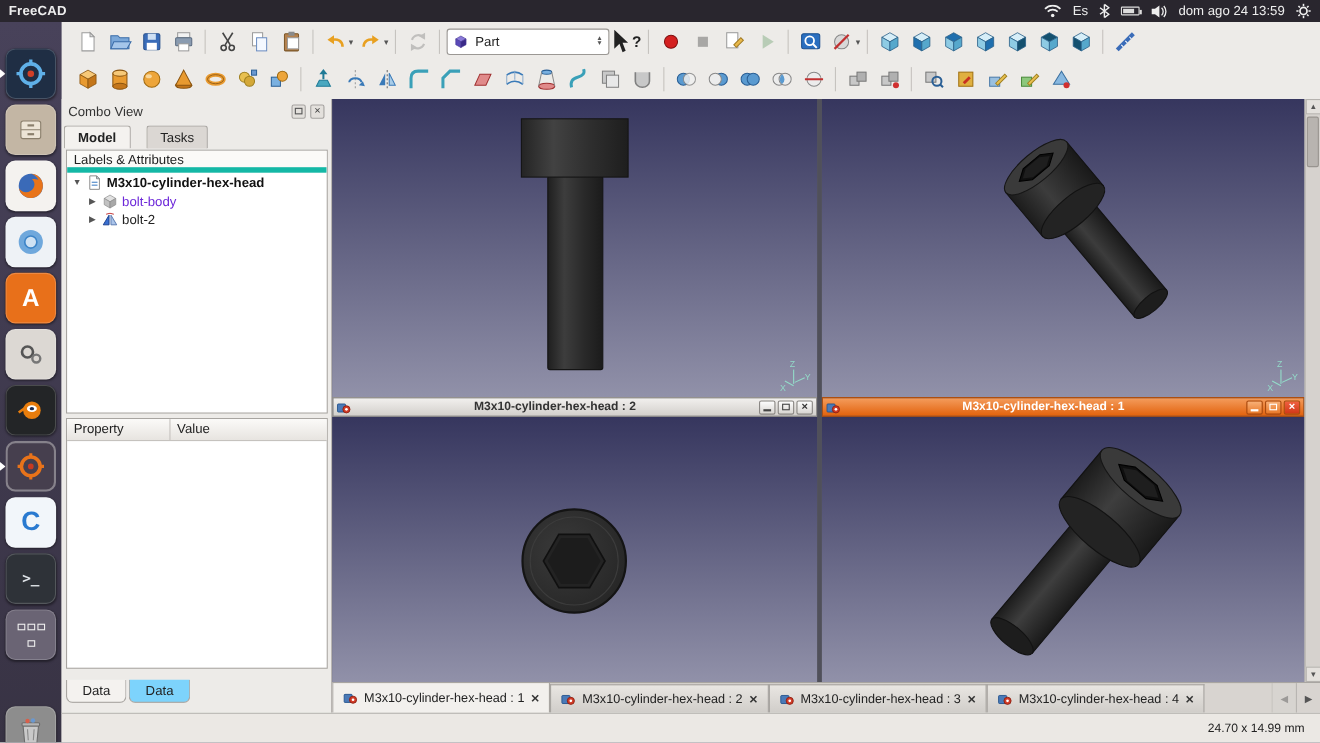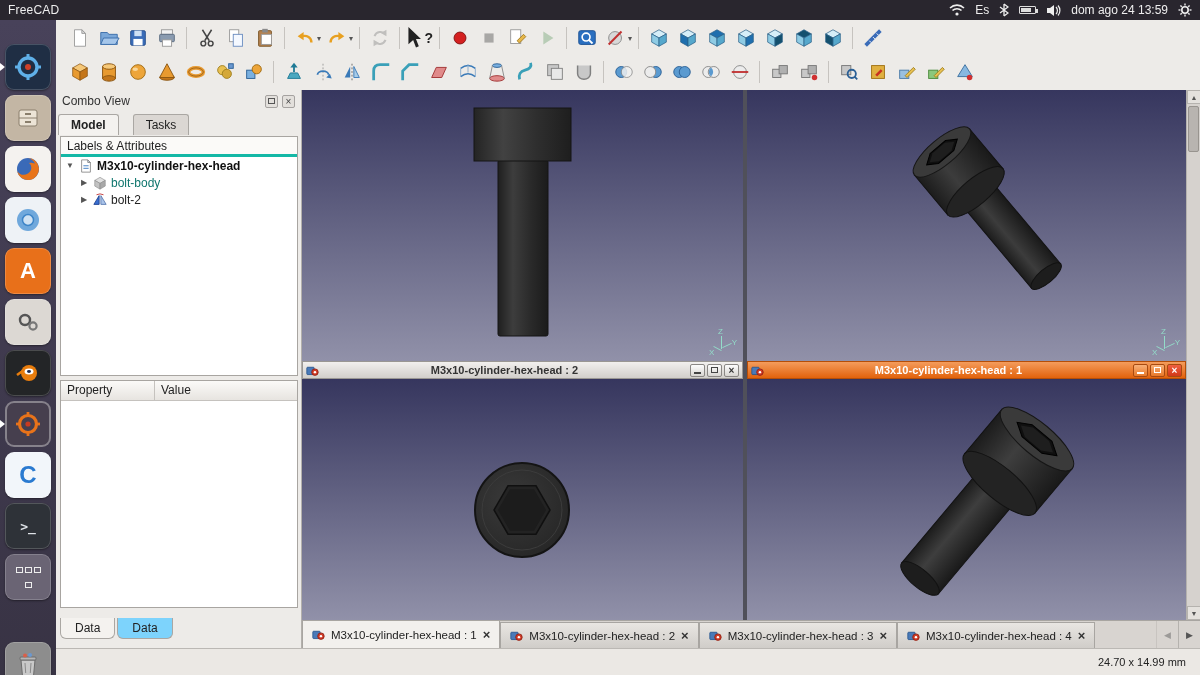--- a/index.html
+++ b/index.html
@@ -1,21 +1,21 @@
 <!DOCTYPE html>
 <html><head>
 <meta charset="utf-8">
 <style>
 *{margin:0;padding:0;box-sizing:border-box}
 body{font-family:"Liberation Sans","DejaVu Sans",sans-serif}
 .screen{position:relative;width:1200px;height:675px;background:#edebe8;overflow:hidden;font-size:12px;color:#222}
 
 
 .topbar{position:absolute;left:0;top:0;width:1200px;height:20px;background:#29262e;color:#eee;display:flex;align-items:center;padding:0 8px;font-size:12px}
-.topbar .title{font-weight:normal;letter-spacing:.2px}
+.topbar .title{font-weight:bold;letter-spacing:.2px}
 .tb-right{margin-left:auto;display:flex;align-items:center;gap:10px}
 .tb-ic{display:flex;align-items:center;justify-content:center;height:16px}
 .batt{width:17px;height:8px;border:1px solid #ddd;border-radius:1px;position:relative}
 .batt::after{content:"";position:absolute;right:-3px;top:2px;width:2px;height:4px;background:#ddd}
 .batt i{position:absolute;left:1px;top:1px;bottom:1px;width:10px;background:#ddd}
 
 
 .launcher{position:absolute;left:0;top:20px;width:56px;height:655px;background:linear-gradient(180deg,#48425a,#383344)}
 .ltile{position:absolute;left:5px;width:46px;height:46px;border-radius:9px;display:flex;align-items:center;justify-content:center;box-shadow:inset 0 0 0 1px rgba(255,255,255,.18),0 1px 2px rgba(0,0,0,.4);font-weight:bold}
 .larrow{position:absolute;left:0;width:0;height:0;border:4px solid transparent;border-left:5px solid #fff}
@@ -36,26 +36,26 @@
 
 .combo{position:absolute;left:56px;top:90px;width:246px;height:558px;background:#edebe8;border-right:1px solid #b3b0ac}
 .cv-header{position:absolute;left:0;top:0;width:100%;height:22px;display:flex;align-items:center;padding:0 6px;font-size:12px;color:#333}
 .cv-hbtns{margin-left:auto;display:flex;gap:4px;align-items:center}
 .cv-hbtn{width:13px;height:13px;border:1px solid #a5a2a0;background:#e3e0dc;display:flex;align-items:center;justify-content:center;font-size:10px;color:#444;border-radius:2px}
 .cv-float{width:7px;height:6px;border:1px solid #555}
 .cv-tabs{position:absolute;left:2px;top:24px;display:flex;gap:14px}
 .cv-tab{padding:3px 12px;border:1px solid #aaa7a3;border-bottom:none;border-radius:3px 3px 0 0;background:#dbd7d3;font-size:12px}
 .cv-tab.active{background:#f4f2ef;font-weight:bold}
 .cv-treebox{position:absolute;left:4px;top:46px;width:238px;height:240px;background:#fff;border:1px solid #a8a5a1;overflow:hidden}
-.tree-colhead{height:20px;background:#fbfaf8;border-bottom:3px solid #14b8a6;display:flex;align-items:center;padding:0 6px;font-size:12px}
+.tree-colhead{height:20px;background:#fbfaf8;border-bottom:5px solid #14b8a6;display:flex;align-items:center;padding:0 6px;font-size:12px}
 .trow{display:flex;align-items:center;height:17px;gap:4px;font-size:12px;white-space:nowrap}
 .texp{width:10px;font-size:8px;color:#555;text-align:center;flex:0 0 auto}
 .trow svg{width:14px;height:14px;flex:0 0 auto}
 .bold{font-weight:bold;color:#111}
-.muted{color:#0f766e}
+.muted{color:#6d28d9}
 .ind1{padding-left:4px}.ind2{padding-left:18px}
 .cv-props{position:absolute;left:4px;top:290px;width:238px;height:228px;background:#fff;border:1px solid #a8a5a1}
 .prop-head{display:flex;height:20px;background:linear-gradient(#fbfaf8,#e7e4e0);border-bottom:1px solid #c5c2be;font-size:12px}
 .prop-head span{padding:2px 6px}
 .prop-head span:first-child{width:94px;border-right:1px solid #c5c2be}
 .cv-btabs{position:absolute;left:4px;top:528px;display:flex;gap:2px}
 .cv-btab{padding:3px 14px;border:1px solid #aaa7a3;border-top:none;border-radius:0 0 6px 6px;background:#7dd3fc;font-size:12px}
 .cv-btab.active{background:#f4f2ef}
 
 
@@ -308,20 +308,32 @@
     <span class="tsep"></span>
     <span class="ticon dim">
         <svg viewBox="0 0 24 24">
           <path d="M6 10a7 7 0 0 1 12-2" fill="none" stroke="#8a8a8a" stroke-width="2.2"></path>
           <polygon points="19,3 19,10 13,6.5" fill="#8a8a8a"></polygon>
           <path d="M18 14a7 7 0 0 1-12 2" fill="none" stroke="#8a8a8a" stroke-width="2.2"></path>
           <polygon points="5,21 5,14 11,17.5" fill="#8a8a8a"></polygon>
         </svg>
       </span>
     <span class="tsep"></span>
+    <span class="wbcombo">
+      <svg viewBox="0 0 24 24">
+          <polygon points="12,3 20,7.5 12,12 4,7.5" fill="#8a7ad8" stroke="#4a3a98"></polygon>
+          <polygon points="4,7.5 12,12 12,21 4,16.5" fill="#5a4ab8" stroke="#4a3a98"></polygon>
+          <polygon points="20,7.5 12,12 12,21 20,16.5" fill="#3a2a88" stroke="#4a3a98"></polygon>
+        </svg>
+      <span>Part</span>
+      <span class="wbspin">
+          <span>▲</span>
+          <span>▼</span>
+        </span>
+    </span>
     <span class="ticon" style="font-weight:bold;font-size:14px;color:#222;gap:1px">
         <svg width="10" height="14" viewBox="0 0 10 14">
           <polygon points="1,0 1,11 4,8.2 5.8,13 7.6,12.2 5.8,7.6 9,7.6" fill="#222"></polygon>
         </svg>
         <span>?</span>
       </span>
     <span class="tsep"></span>
     <span class="ticon">
         <svg viewBox="0 0 24 24">
           <circle cx="12" cy="12" r="6.5" fill="#d42020" stroke="#801010"></circle>

